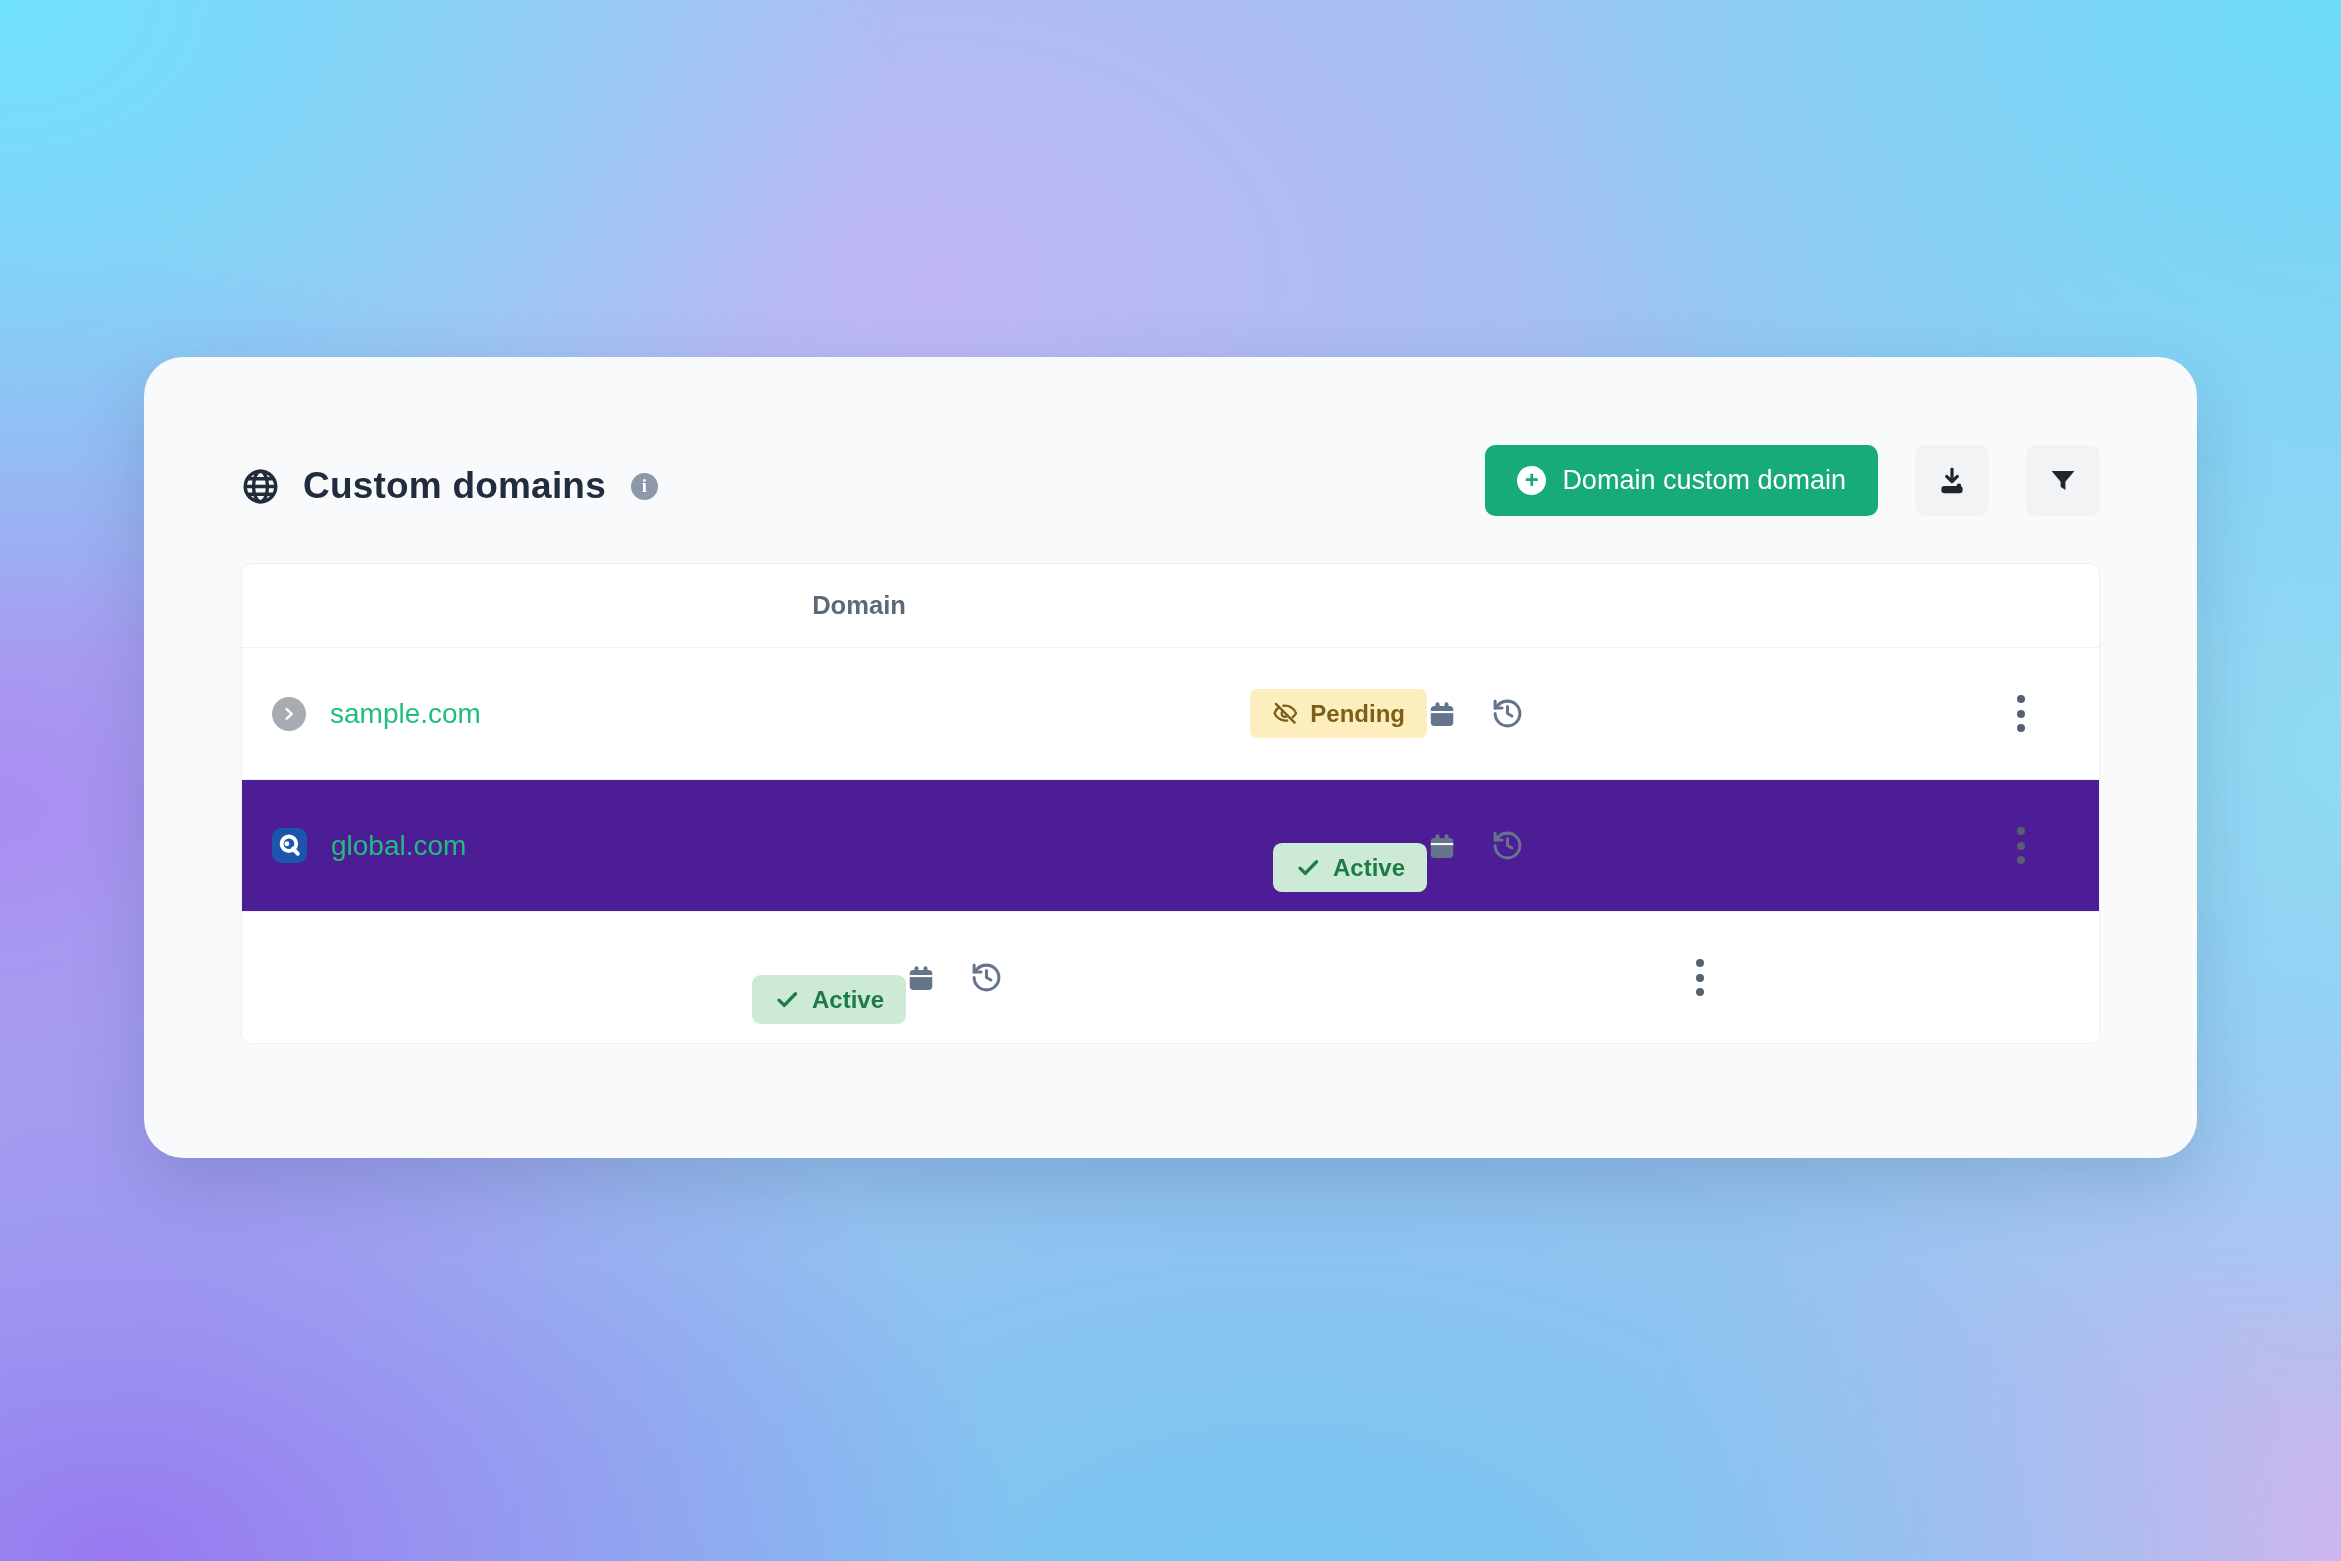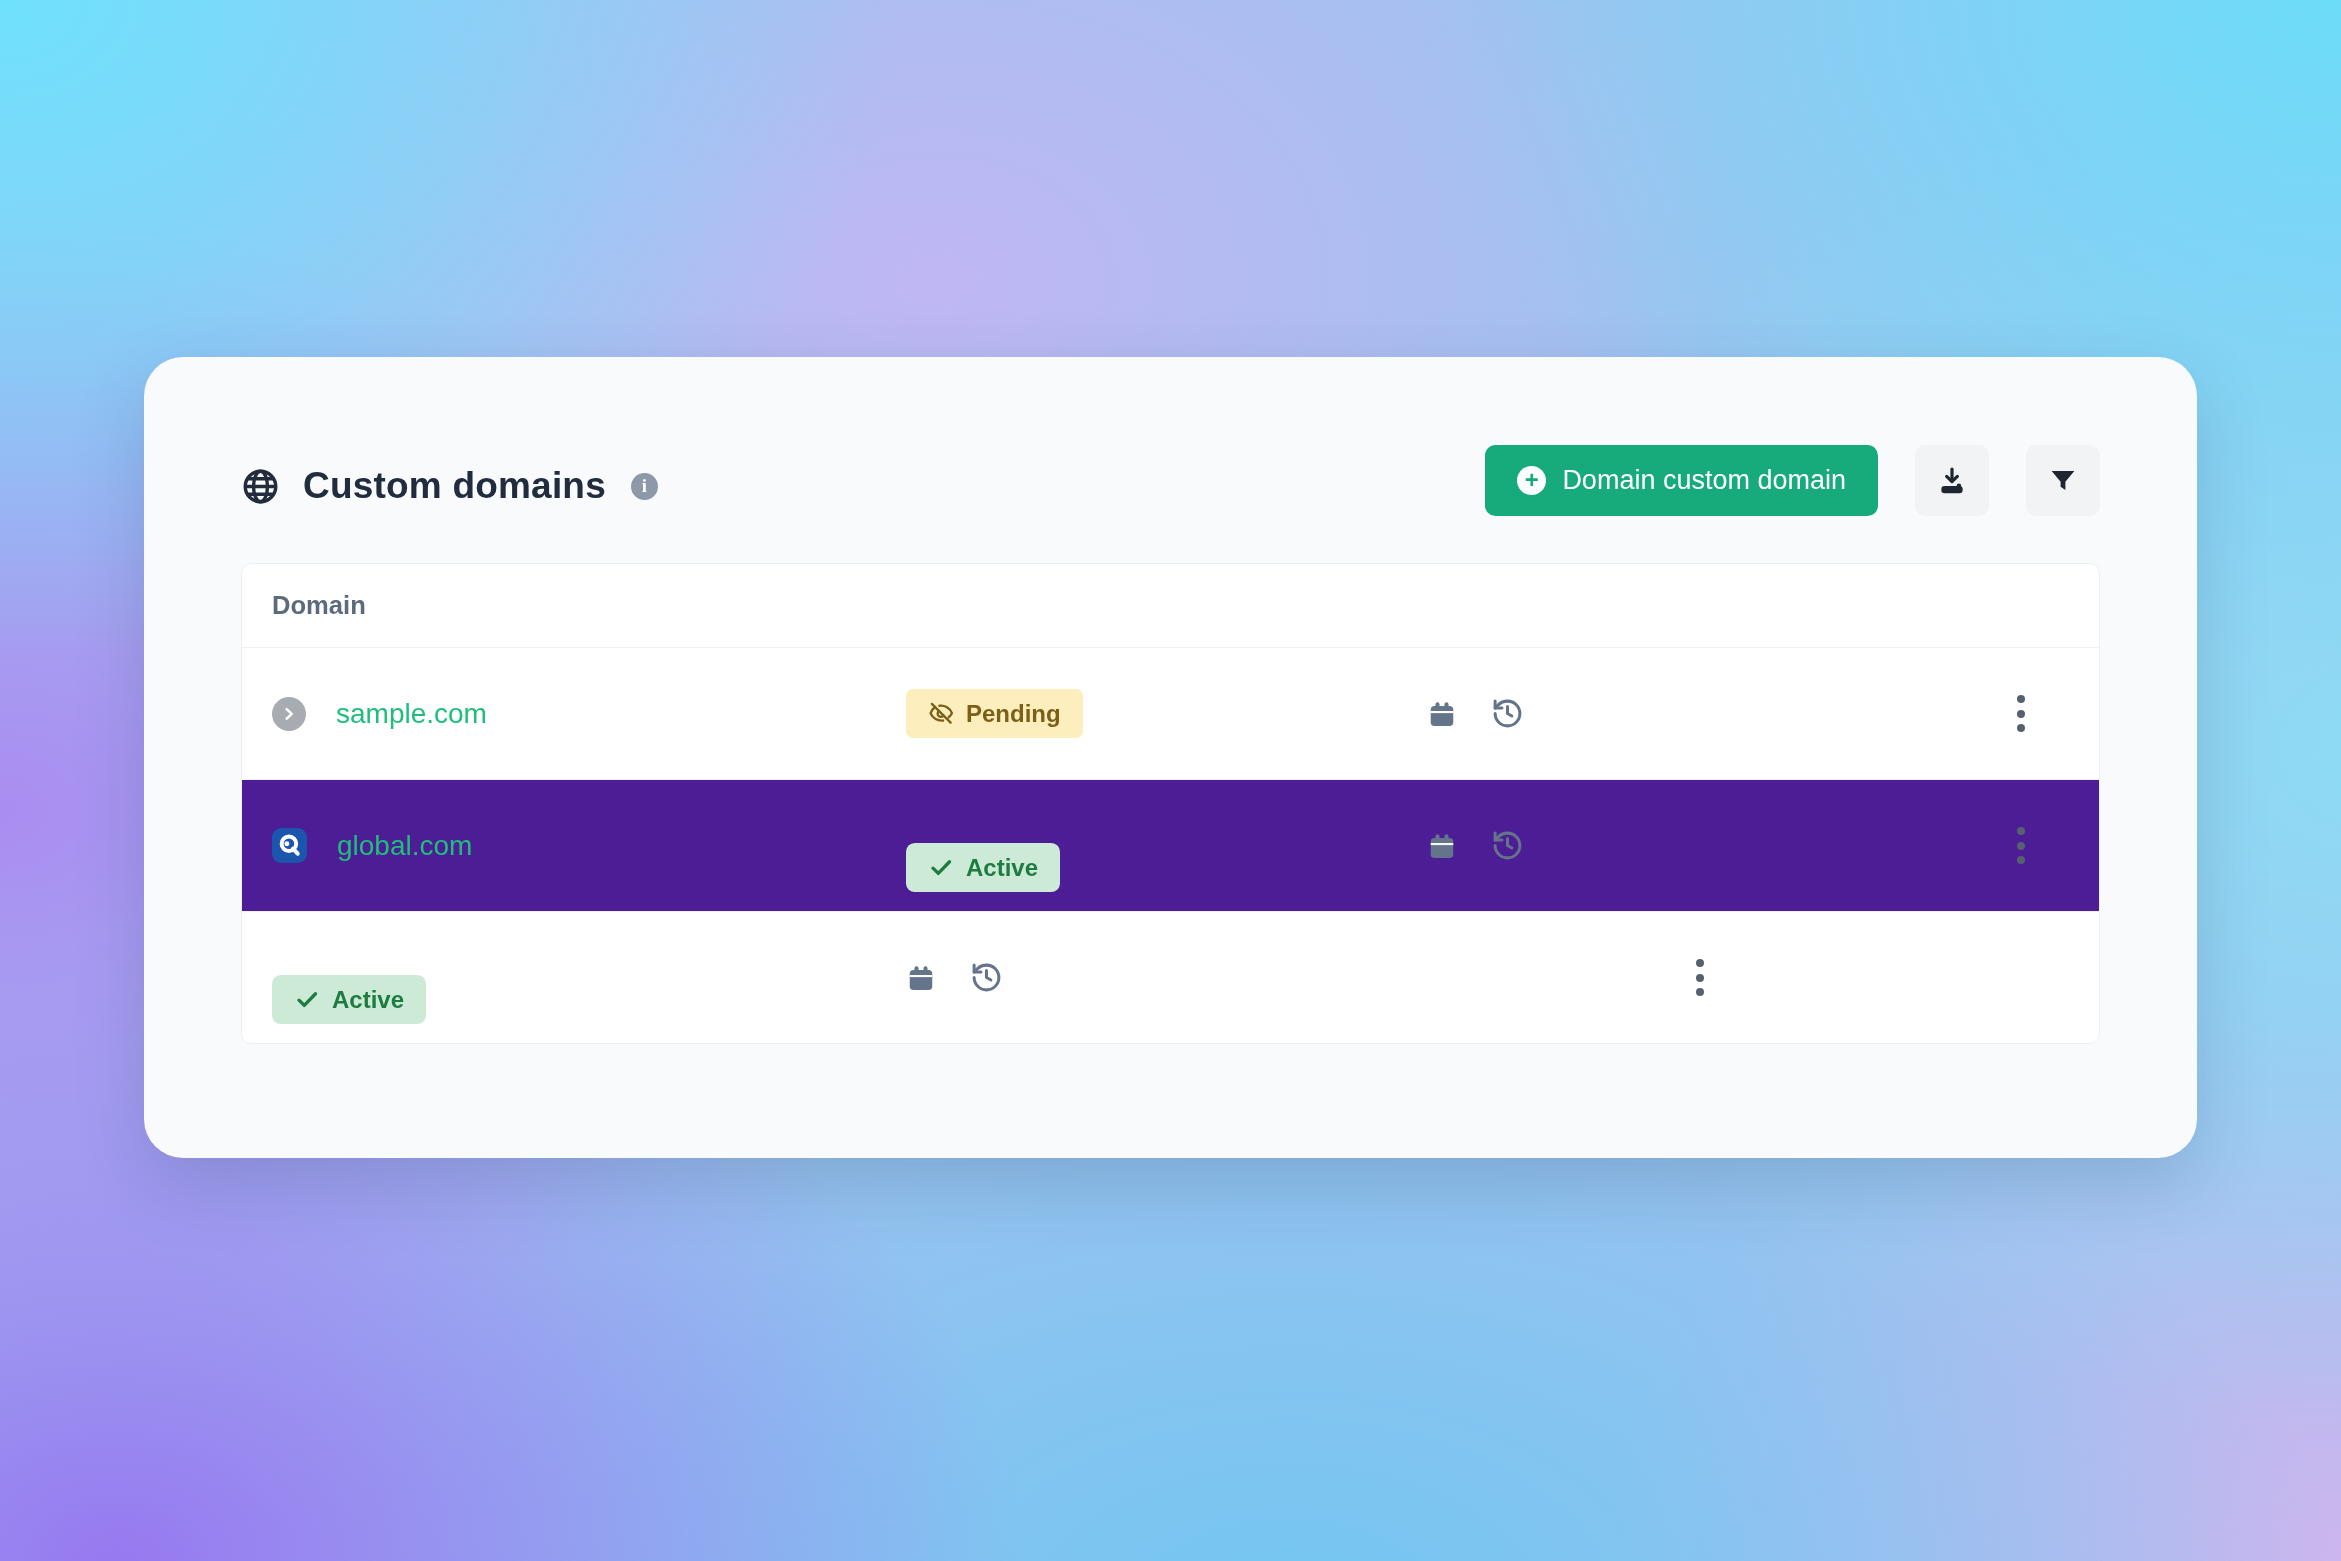--- a/index.html
+++ b/index.html
@@ -97,30 +97,31 @@
     background: #ffffff;
     border: 0.9px solid #eceff2;
     border-radius: 10.6px;
     overflow: hidden;
   }
   .t-row {
     display: grid;
     grid-template-columns: 634px 521px 1fr 97px;
     align-items: center;
     padding: 0 30px;
+    text-align: right;
   }
   .t-head {
     height: 83px;
     color: #5b6b7c;
     font-size: 25.6px;
     font-weight: 700;
   }
   .t-body-row { height: 132px; border-top: 0.9px solid #eef1f3; background: #ffffff; }
   .t-body-row.highlight { background: #4c1d95; }
-  .cell-domain { display: flex; align-items: center; gap: 30px; }
+  .cell-domain { display: flex; align-items: center; gap: 24px; }
   .chev-circle {
     width: 34px; height: 34px;
     border-radius: 50%;
     background: #a7acb2;
     display: flex; align-items: center; justify-content: center;
     flex: none;
   }
   .chev-circle svg { width: 17.7px; height: 17.7px; display: block; }
   .favicon { width: 35px; height: 35px; flex: none; display: block; }
   .domain-link {

